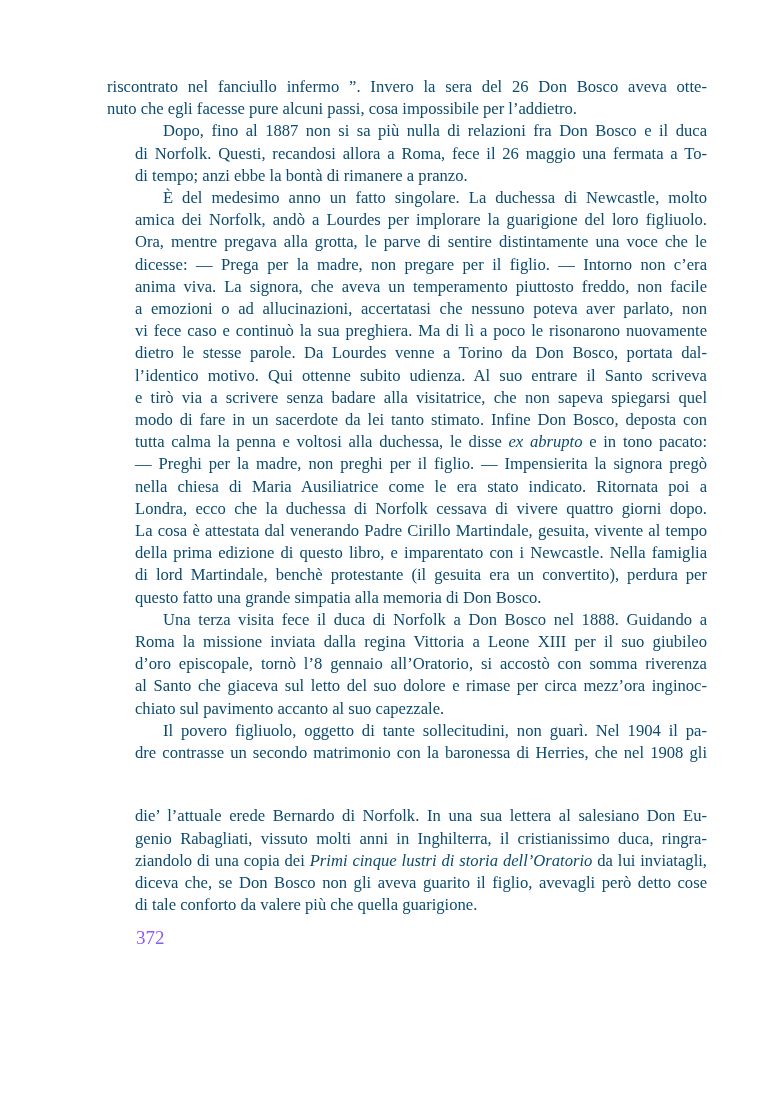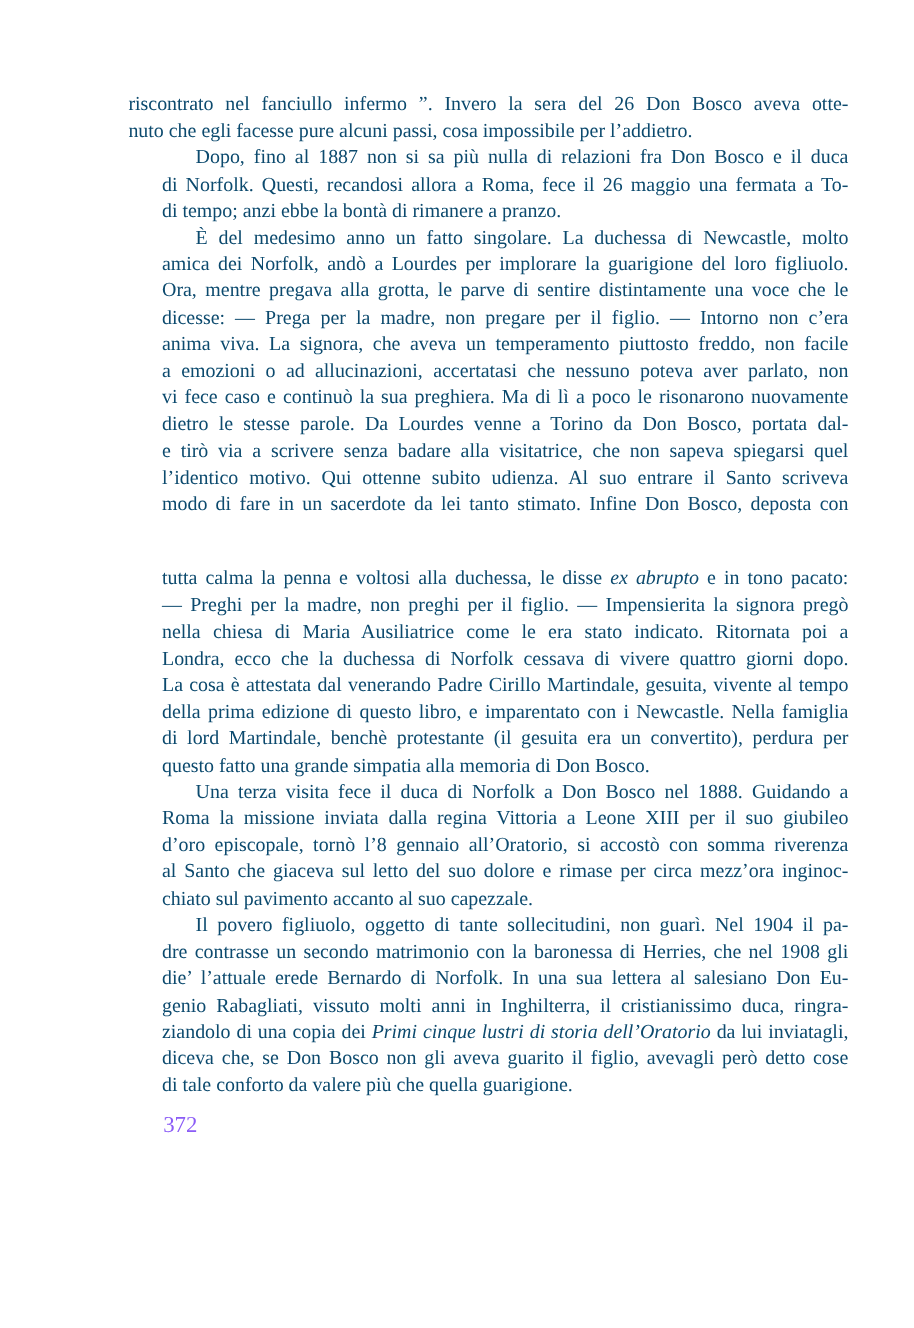--- a/index.html
+++ b/index.html
@@ -36,42 +36,42 @@
     </div>
     <div class="para indent">
       <span class="line" style="padding-left: 28px; white-space: normal; width: 572px;">È del medesimo anno un fatto singolare. La duchessa di Newcastle, molto</span>
       <span class="line" style="white-space: normal; width: 600px;">amica dei Norfolk, andò a Lourdes per implorare la guarigione del loro figliuolo.</span>
       <span class="line" style="white-space: normal; width: 600px;">Ora, mentre pregava alla grotta, le parve di sentire distintamente una voce che le</span>
       <span class="line" style="white-space: normal; width: 600px;">dicesse: — Prega per la madre, non pregare per il figlio. — Intorno non c’era</span>
       <span class="line" style="white-space: normal; width: 600px;">anima viva. La signora, che aveva un temperamento piuttosto freddo, non facile</span>
       <span class="line" style="white-space: normal; width: 600px;">a emozioni o ad allucinazioni, accertatasi che nessuno poteva aver parlato, non</span>
       <span class="line" style="white-space: normal; width: 600px;">vi fece caso e continuò la sua preghiera. Ma di lì a poco le risonarono nuovamente</span>
       <span class="line" style="white-space: normal; width: 600px;">dietro le stesse parole. Da Lourdes venne a Torino da Don Bosco, portata dal-</span>
+      <span class="line" style="white-space: normal; width: 600px;">l’identico motivo. Qui ottenne subito udienza. Al suo entrare il Santo scriveva</span>
       <span class="line" style="white-space: normal; width: 600px;">e tirò via a scrivere senza badare alla visitatrice, che non sapeva spiegarsi quel</span>
-      <span class="line" style="white-space: normal; width: 600px;">l’identico motivo. Qui ottenne subito udienza. Al suo entrare il Santo scriveva</span>
       <span class="line" style="white-space: normal; width: 600px;">modo di fare in un sacerdote da lei tanto stimato. Infine Don Bosco, deposta con</span>
-      <span class="line" style="white-space: normal; width: 600px; margin-top: 40px;">tutta calma la penna e voltosi alla duchessa, le disse <i>ex abrupto</i> e in tono pacato:</span>
+      <span class="line" style="white-space: normal; width: 600px;">tutta calma la penna e voltosi alla duchessa, le disse <i>ex abrupto</i> e in tono pacato:</span>
       <span class="line" style="white-space: normal; width: 600px;">— Preghi per la madre, non preghi per il figlio. — Impensierita la signora pregò</span>
       <span class="line" style="white-space: normal; width: 600px;">nella chiesa di Maria Ausiliatrice come le era stato indicato. Ritornata poi a</span>
       <span class="line" style="white-space: normal; width: 600px;">Londra, ecco che la duchessa di Norfolk cessava di vivere quattro giorni dopo.</span>
       <span class="line" style="white-space: normal; width: 600px;">La cosa è attestata dal venerando Padre Cirillo Martindale, gesuita, vivente al tempo</span>
       <span class="line" style="white-space: normal; width: 600px;">della prima edizione di questo libro, e imparentato con i Newcastle. Nella famiglia</span>
       <span class="line" style="white-space: normal; width: 600px;">di lord Martindale, benchè protestante (il gesuita era un convertito), perdura per</span>
       <span class="line last" style="white-space: normal; width: 600px;">questo fatto una grande simpatia alla memoria di Don Bosco.</span>
     </div>
     <div class="para indent">
       <span class="line" style="padding-left: 28px; white-space: normal; width: 572px;">Una terza visita fece il duca di Norfolk a Don Bosco nel 1888. Guidando a</span>
       <span class="line" style="white-space: normal; width: 600px;">Roma la missione inviata dalla regina Vittoria a Leone XIII per il suo giubileo</span>
       <span class="line" style="white-space: normal; width: 600px;">d’oro episcopale, tornò l’8 gennaio all’Oratorio, si accostò con somma riverenza</span>
       <span class="line" style="white-space: normal; width: 600px;">al Santo che giaceva sul letto del suo dolore e rimase per circa mezz’ora inginoc-</span>
       <span class="line last" style="white-space: normal; width: 600px;">chiato sul pavimento accanto al suo capezzale.</span>
     </div>
     <div class="para indent">
       <span class="line" style="padding-left: 28px; white-space: normal; width: 572px;">Il povero figliuolo, oggetto di tante sollecitudini, non guarì. Nel 1904 il pa-</span>
       <span class="line" style="white-space: normal; width: 600px;">dre contrasse un secondo matrimonio con la baronessa di Herries, che nel 1908 gli</span>
-      <span class="line" style="white-space: normal; width: 600px;">die’ l’attuale erede Bernardo di Norfolk. In una sua lettera al salesiano Don Eu-</span>
+      <span class="line" style="white-space: normal; width: 600px; margin-top: 41px;">die’ l’attuale erede Bernardo di Norfolk. In una sua lettera al salesiano Don Eu-</span>
       <span class="line" style="white-space: normal; width: 600px;">genio Rabagliati, vissuto molti anni in Inghilterra, il cristianissimo duca, ringra-</span>
       <span class="line" style="white-space: normal; width: 600px;">ziandolo di una copia dei <i>Primi cinque lustri di storia dell’Oratorio</i> da lui inviatagli,</span>
       <span class="line" style="white-space: normal; width: 600px;">diceva che, se Don Bosco non gli aveva guarito il figlio, avevagli però detto cose</span>
       <span class="line last" style="white-space: normal; width: 600px;">di tale conforto da valere più che quella guarigione.</span>
     </div>
   </div>
 <div class="pagenum">372</div>
 
 </body></html>

